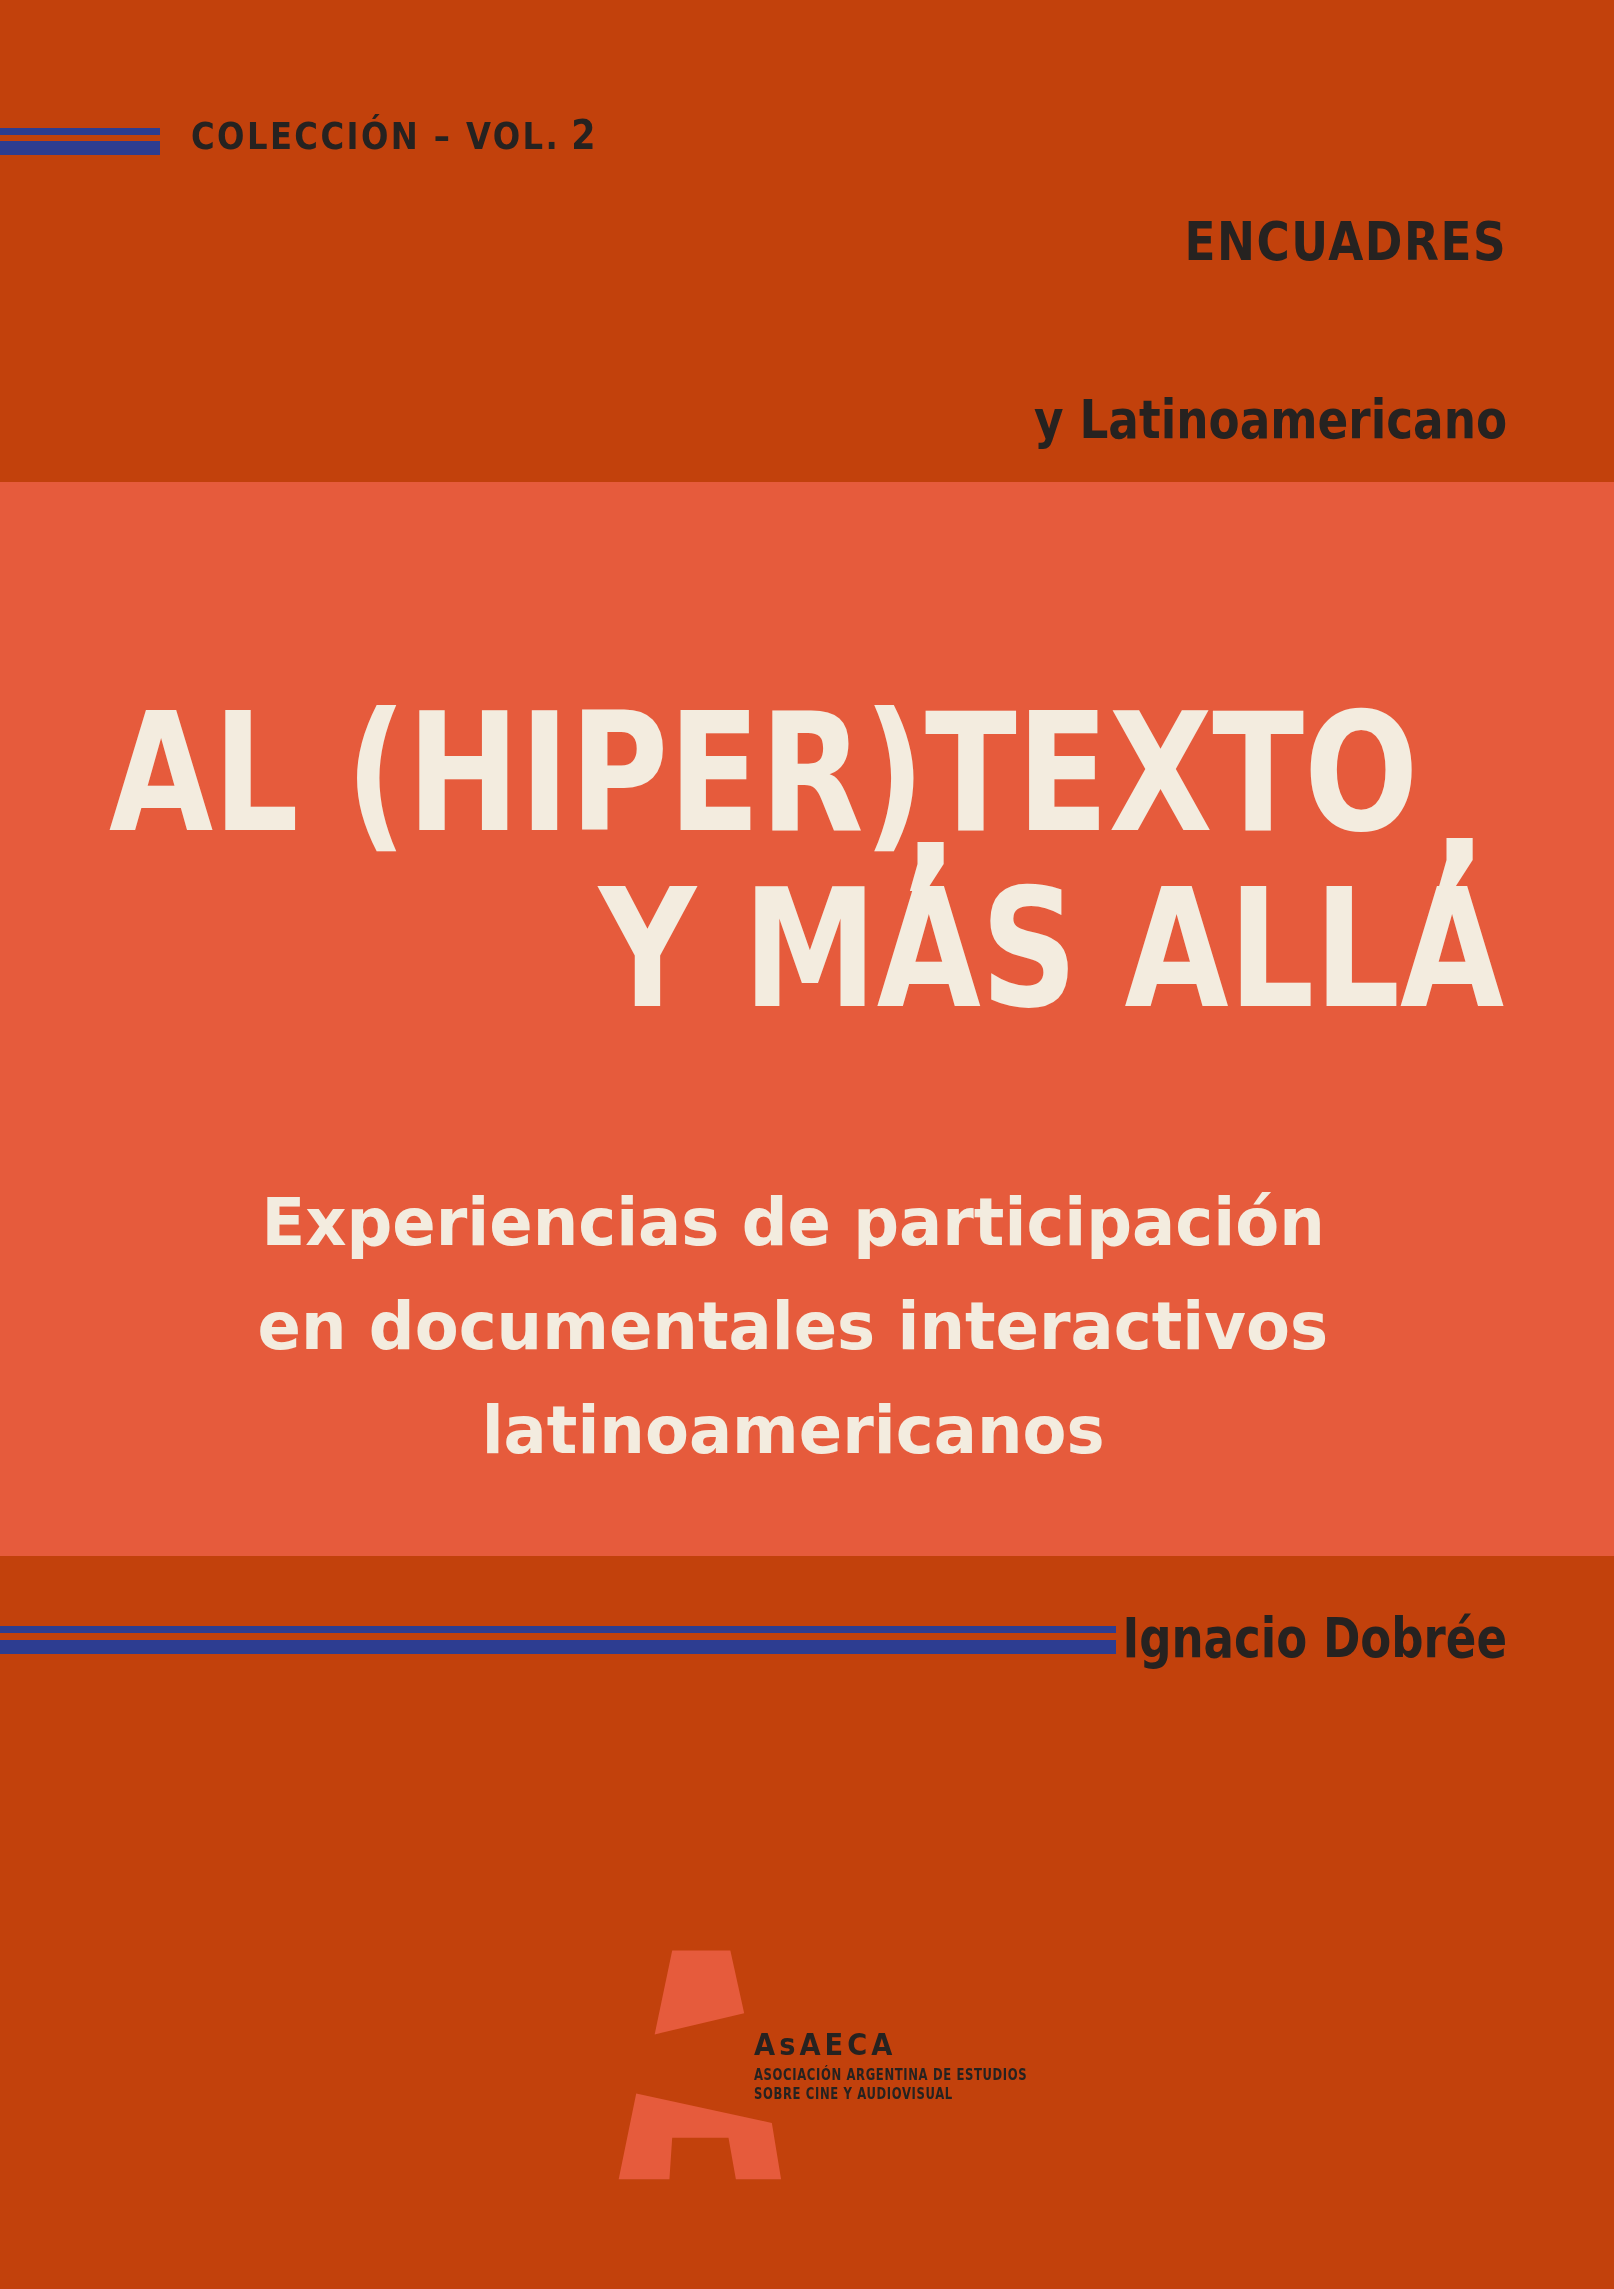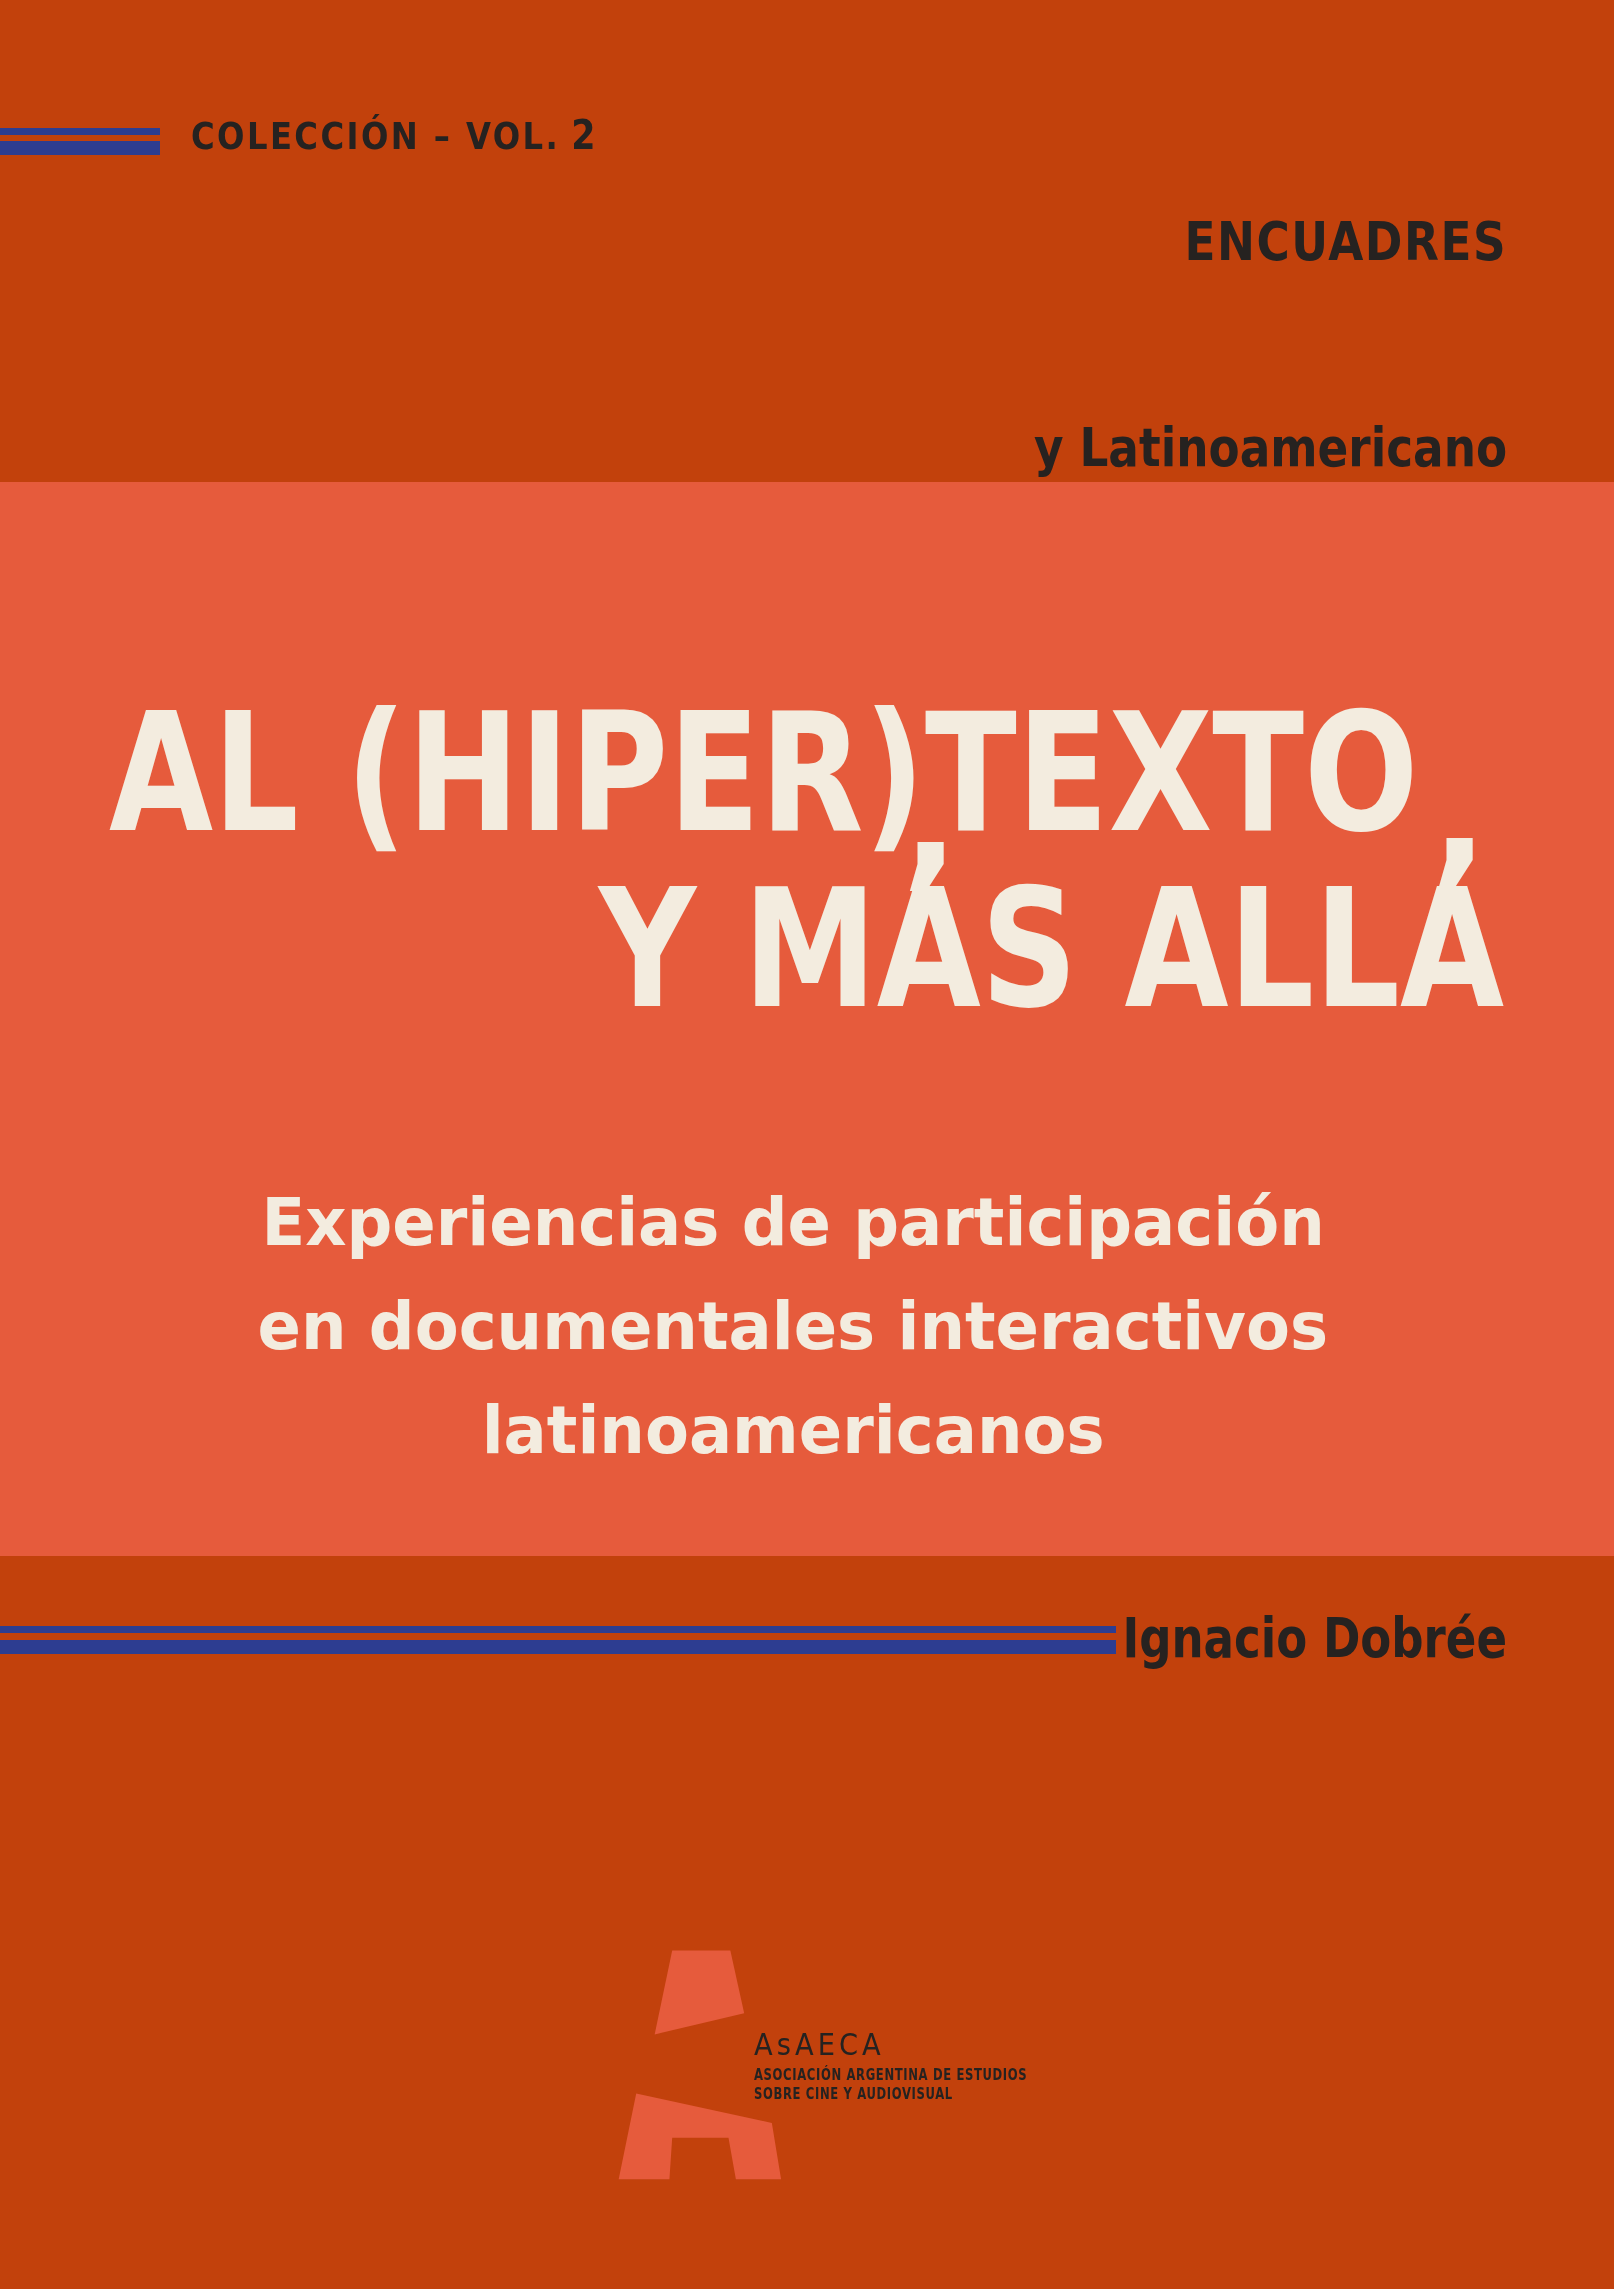--- a/index.html
+++ b/index.html
@@ -78,21 +78,21 @@
     right:107px;top:1611px;text-align:left;
     font-size:55px;font-weight:bold;line-height:1;
   }
   .author .cond-r{transform:scaleX(0.82);}
 
   
   .logo-svg{left:591px;top:1929px;width:203px;height:268px;}
   .logo-shape{fill:#E65B3C;}
   .pub-acronym{
     left:754px;top:2029px;
-    font-size:31px;font-weight:normal;letter-spacing:4.6px;line-height:1;
+    font-size:31px;font-weight:bold;letter-spacing:4.6px;line-height:1;
   }
   .pub-acronym .cond{transform:scaleX(0.88);}
   .pub-tagline{
     left:754px;top:2066px;
     font-size:16.6px;font-weight:bold;letter-spacing:0.9px;line-height:18.5px;
   }
   .pub-tagline .cond{transform:scaleX(0.70);}
 </style>
 </head>
 <body>
@@ -104,21 +104,21 @@
 
   <div class="abs collection nowrap">
     <span class="inner cond nowrap">
       <span>COLECCIÓN – VOL.</span><span class="num">2</span>
     </span>
   </div>
 
   <div class="abs series series-name nowrap">
     <span class="cond-r nowrap">ENCUADRES</span>
   </div>
-  <div class="abs series-sub series-sub2 nowrap" style="position:absolute;text-align:right;margin-top:28px;">
+  <div class="abs series-sub series-sub2 nowrap" style="position:absolute;text-align:right;">
     <span class="cond-r nowrap">y Latinoamericano</span>
   </div>
 
   <div class="abs orange-block"></div>
 
   <div class="abs title-line title-line1 nowrap">
     <span class="cond nowrap">AL (HIPER)TEXTO</span>
   </div>
   <div class="abs title-line title-line2 nowrap">
     <span class="cond-r nowrap">Y MAS ALLA</span>

